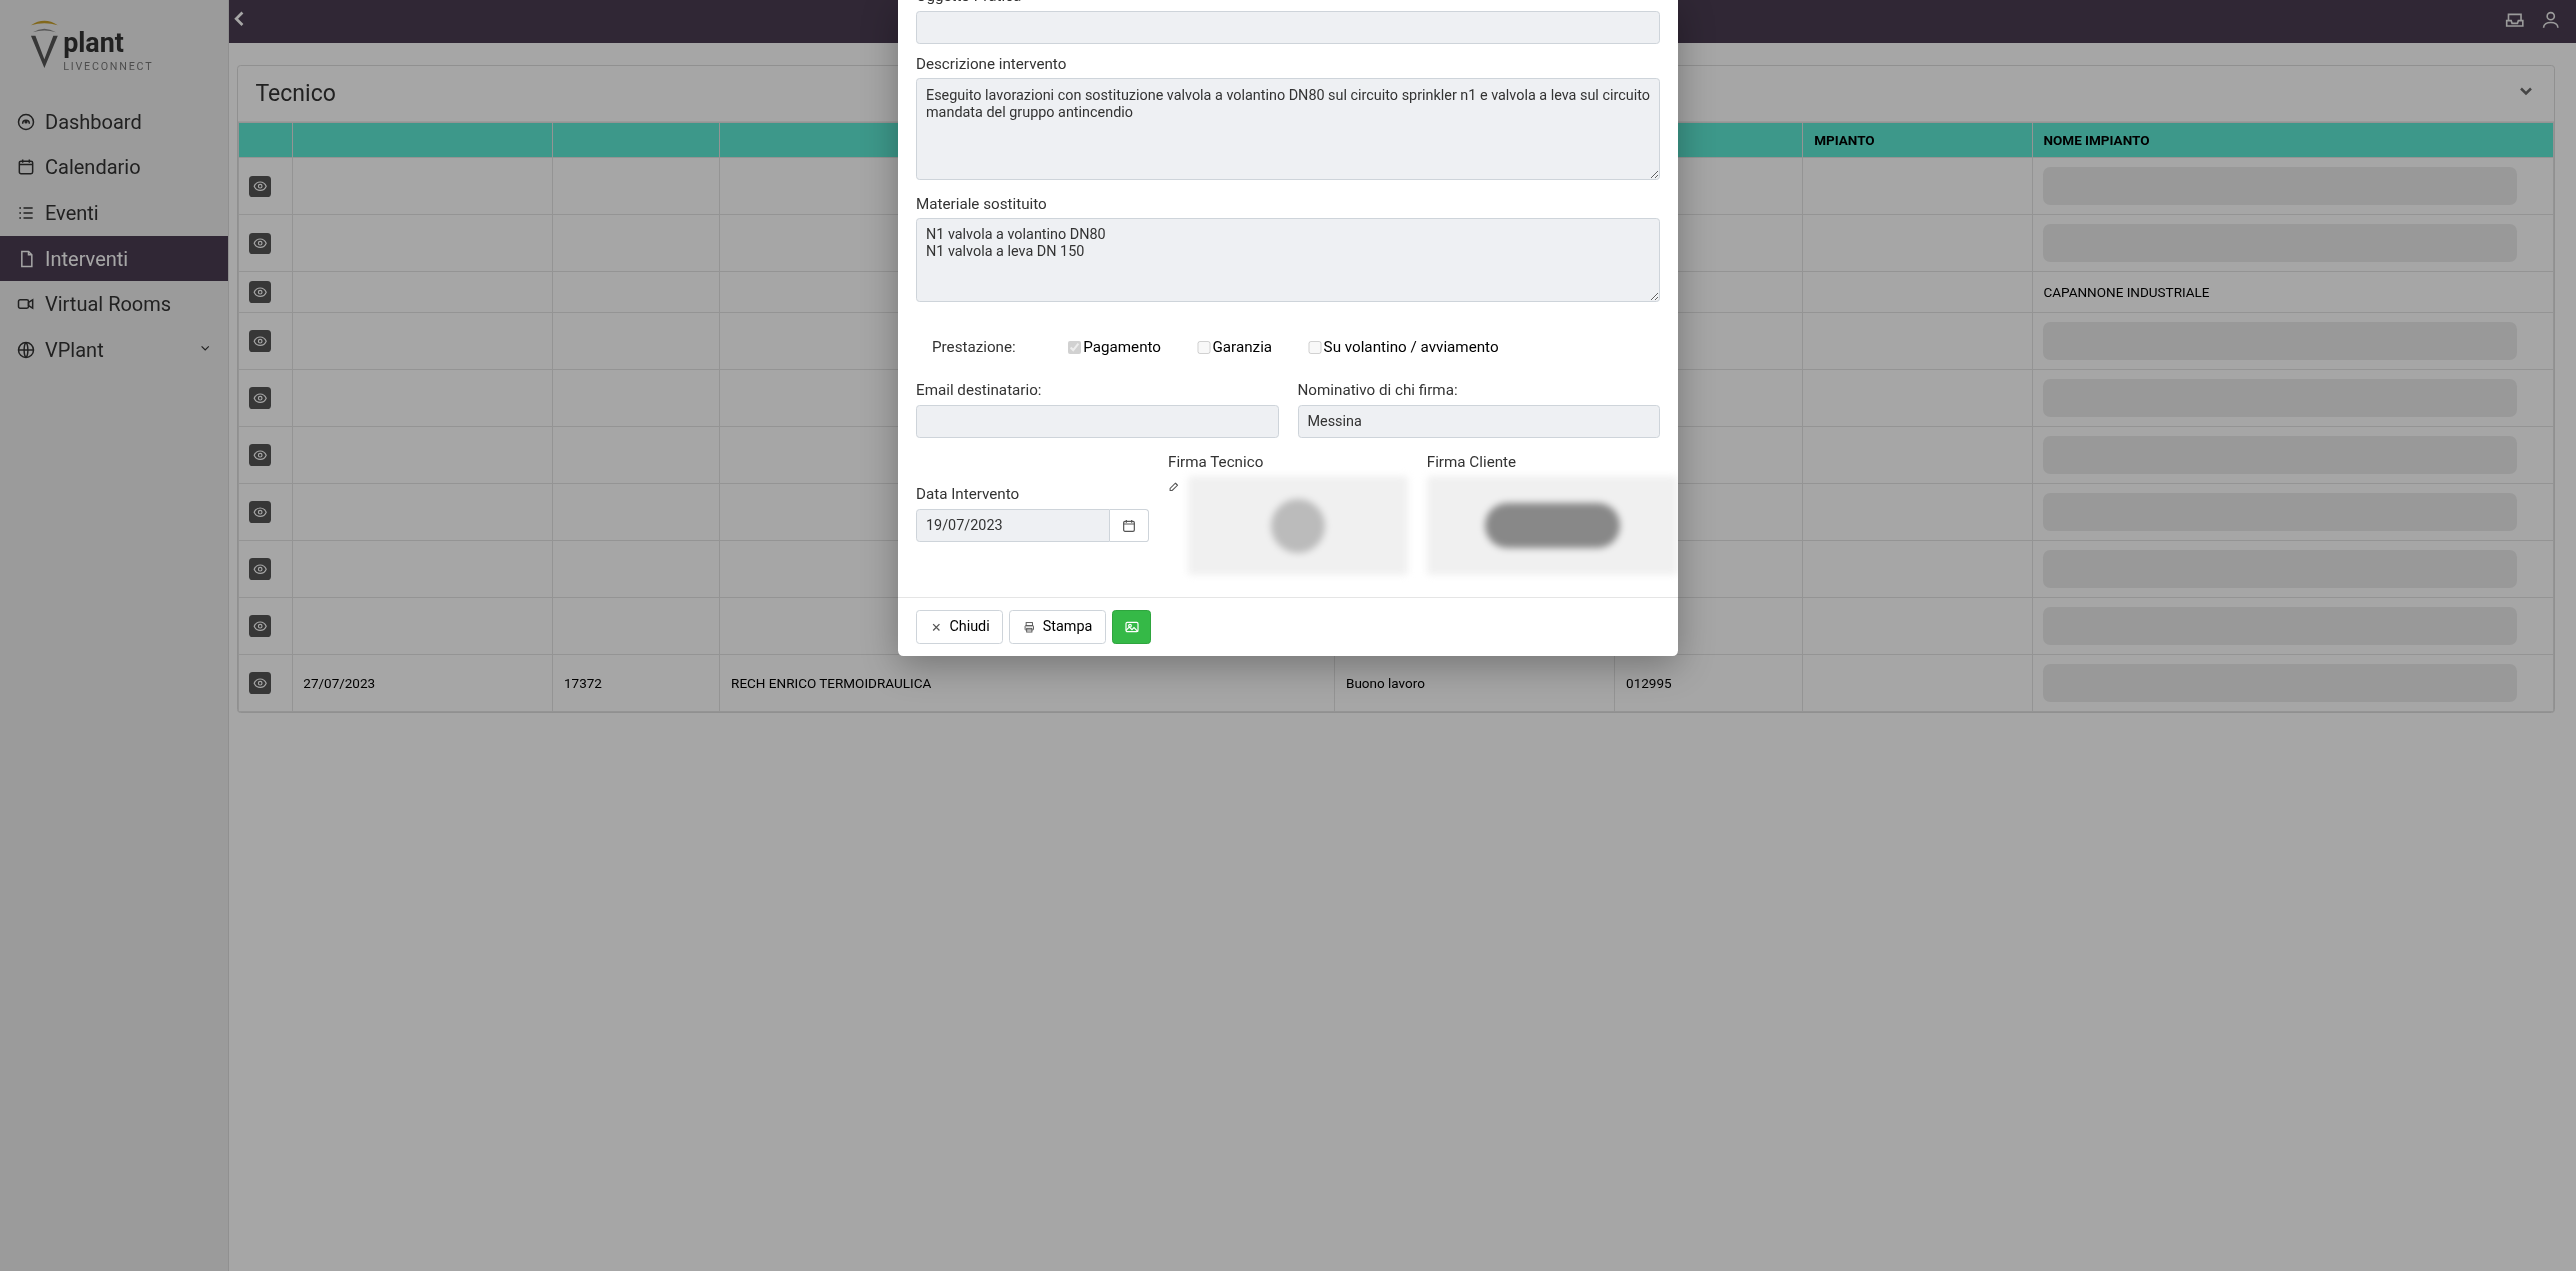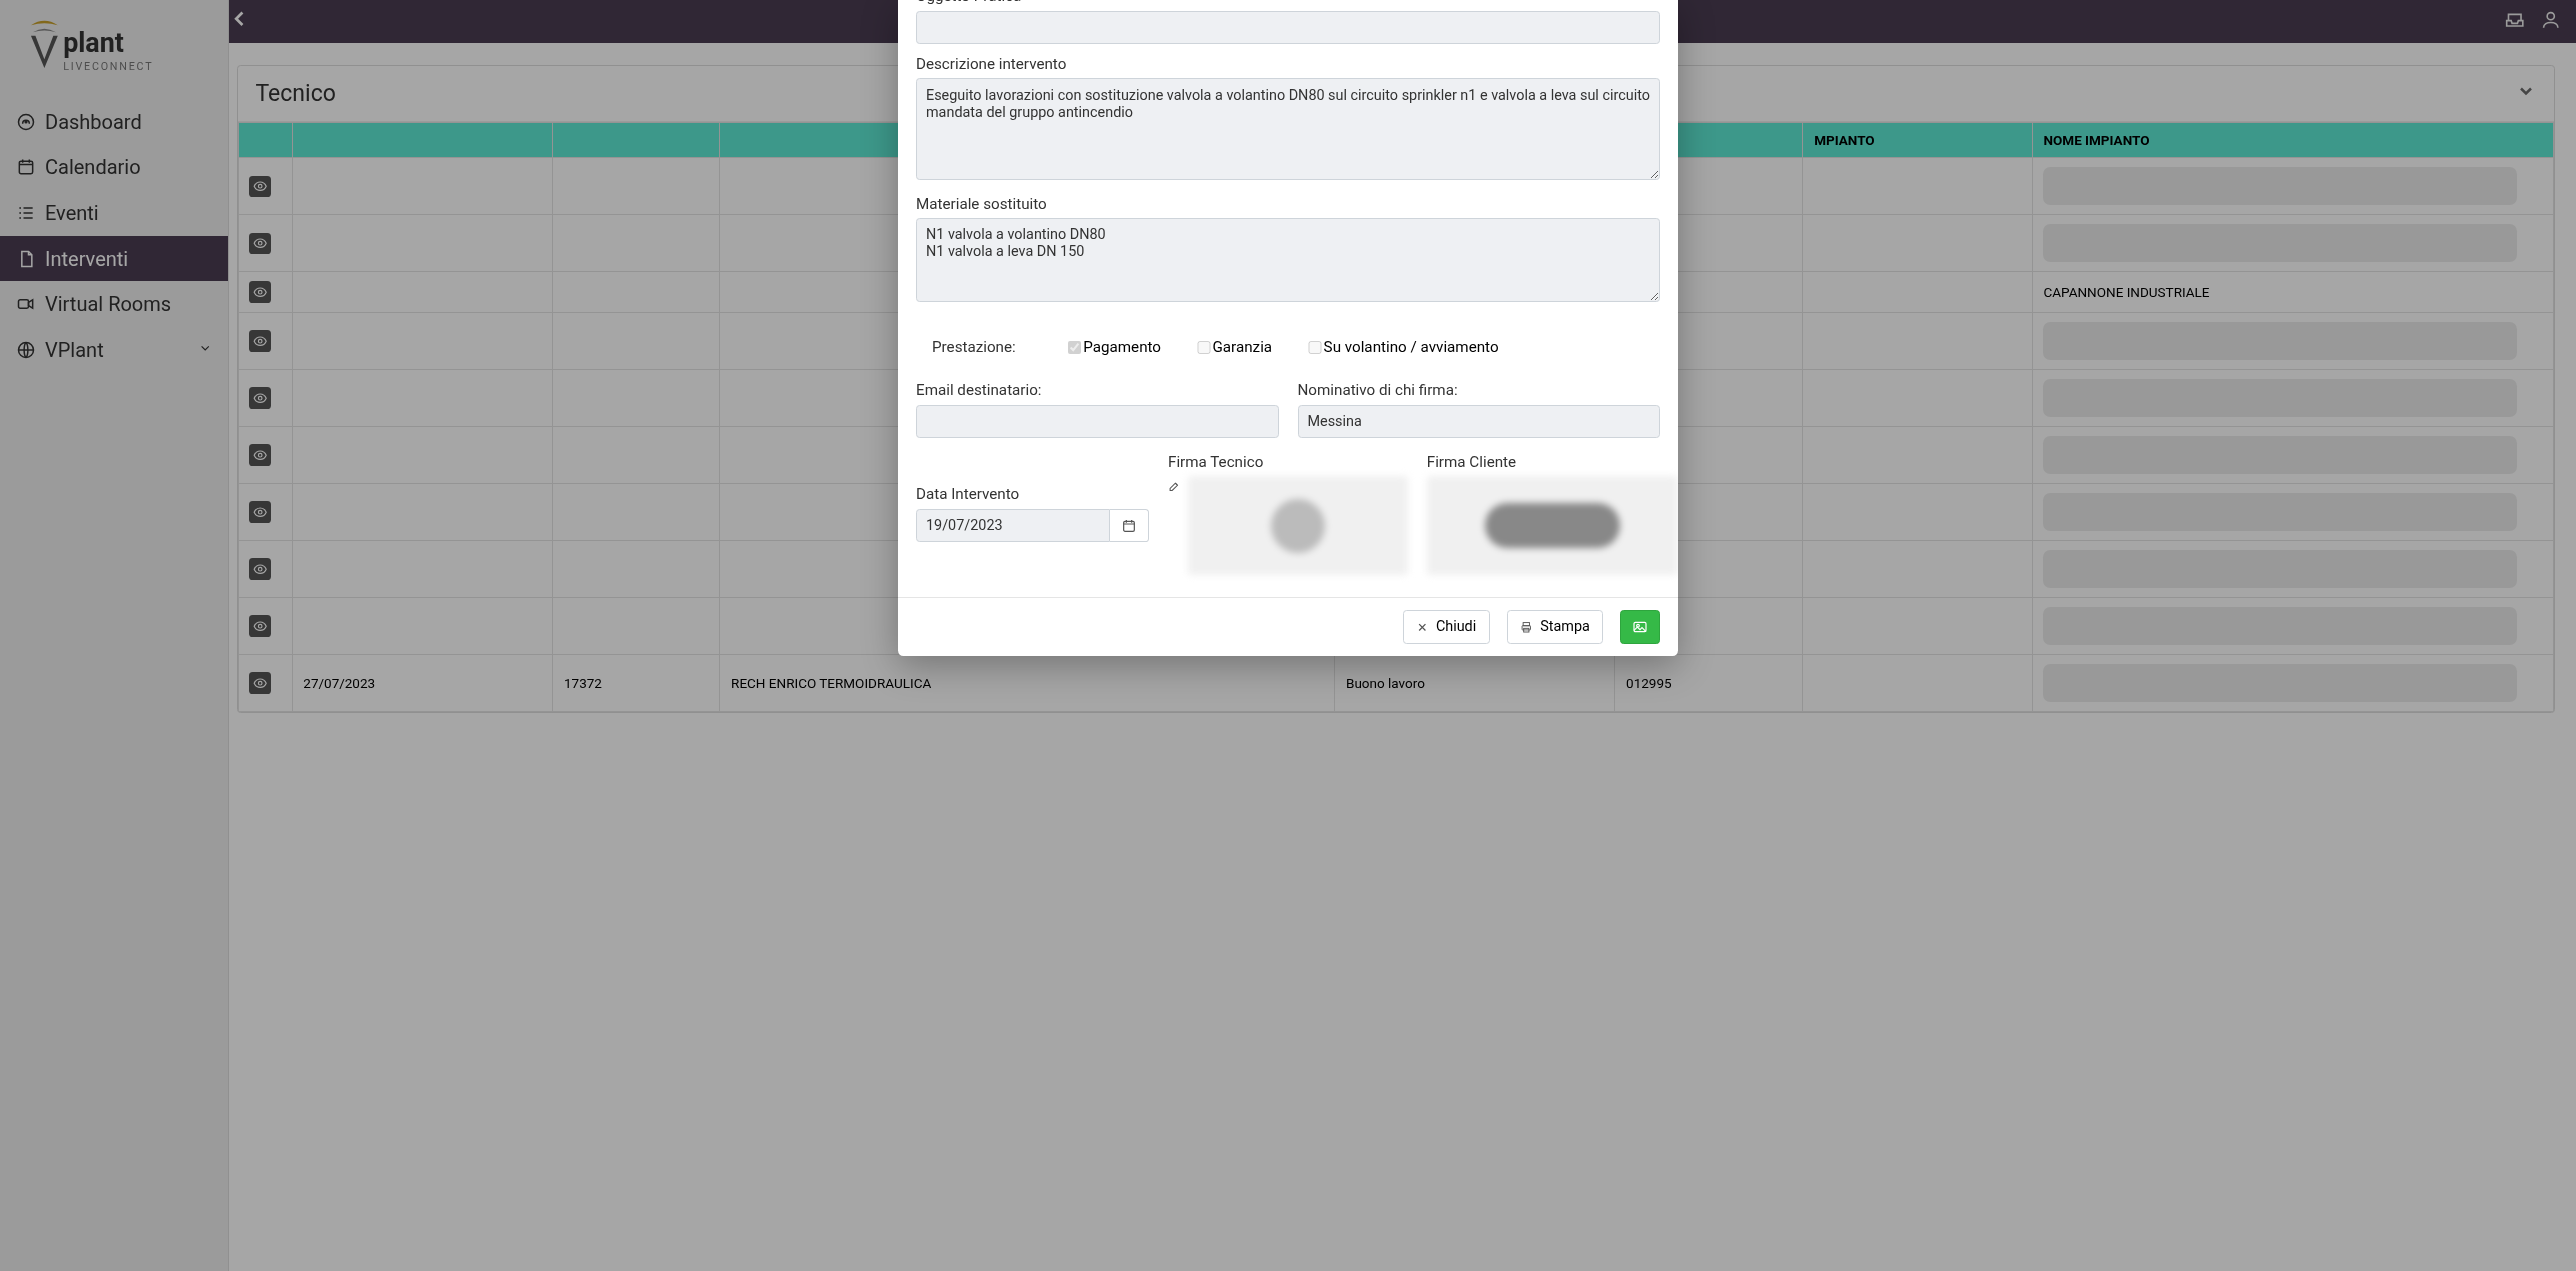--- a/index.html
+++ b/index.html
@@ -50,21 +50,21 @@
     .overlay {
       position: fixed; inset:0; background: rgba(0,0,0,0.35); z-index: 10;
     }
     .modal {
       position: fixed; top:0; left:50%; transform:translateX(-50%);
       width: 780px; max-height: 100vh; background:#fff; z-index: 20;
       display:flex; flex-direction:column; border-radius:0 0 5.4px 5.4px;
       box-shadow: 0 9px 36px rgba(0,0,0,0.3);
     }
     .modal-body { padding: 0 18px 10.8px 18px; overflow:auto; flex:1; }
-    .modal-footer { border-top:0.9px solid #e5e5e5; padding:12.6px 18px; display:flex; justify-content:flex-end; gap:17px; }
+    .modal-footer { border-top:0.9px solid #e5e5e5; padding:12.6px 18px; display:flex; justify-content:flex-start; gap:6px; }
     
     .form-label { font-size:15.2px; color:#333; margin-bottom:5.4px; display:block; }
     .form-control {
       width:100%; background:#eef0f3; border:0.9px solid #ced4da;
       border-radius:3.6px; padding:7.2px 9px; font-size:14.4px; color:#333;
       resize: both;
     }
     .form-control[readonly] { background:#eef0f3; }
     textarea.form-control { resize: vertical; min-height:34px; }
     .input-group { display:flex; }

